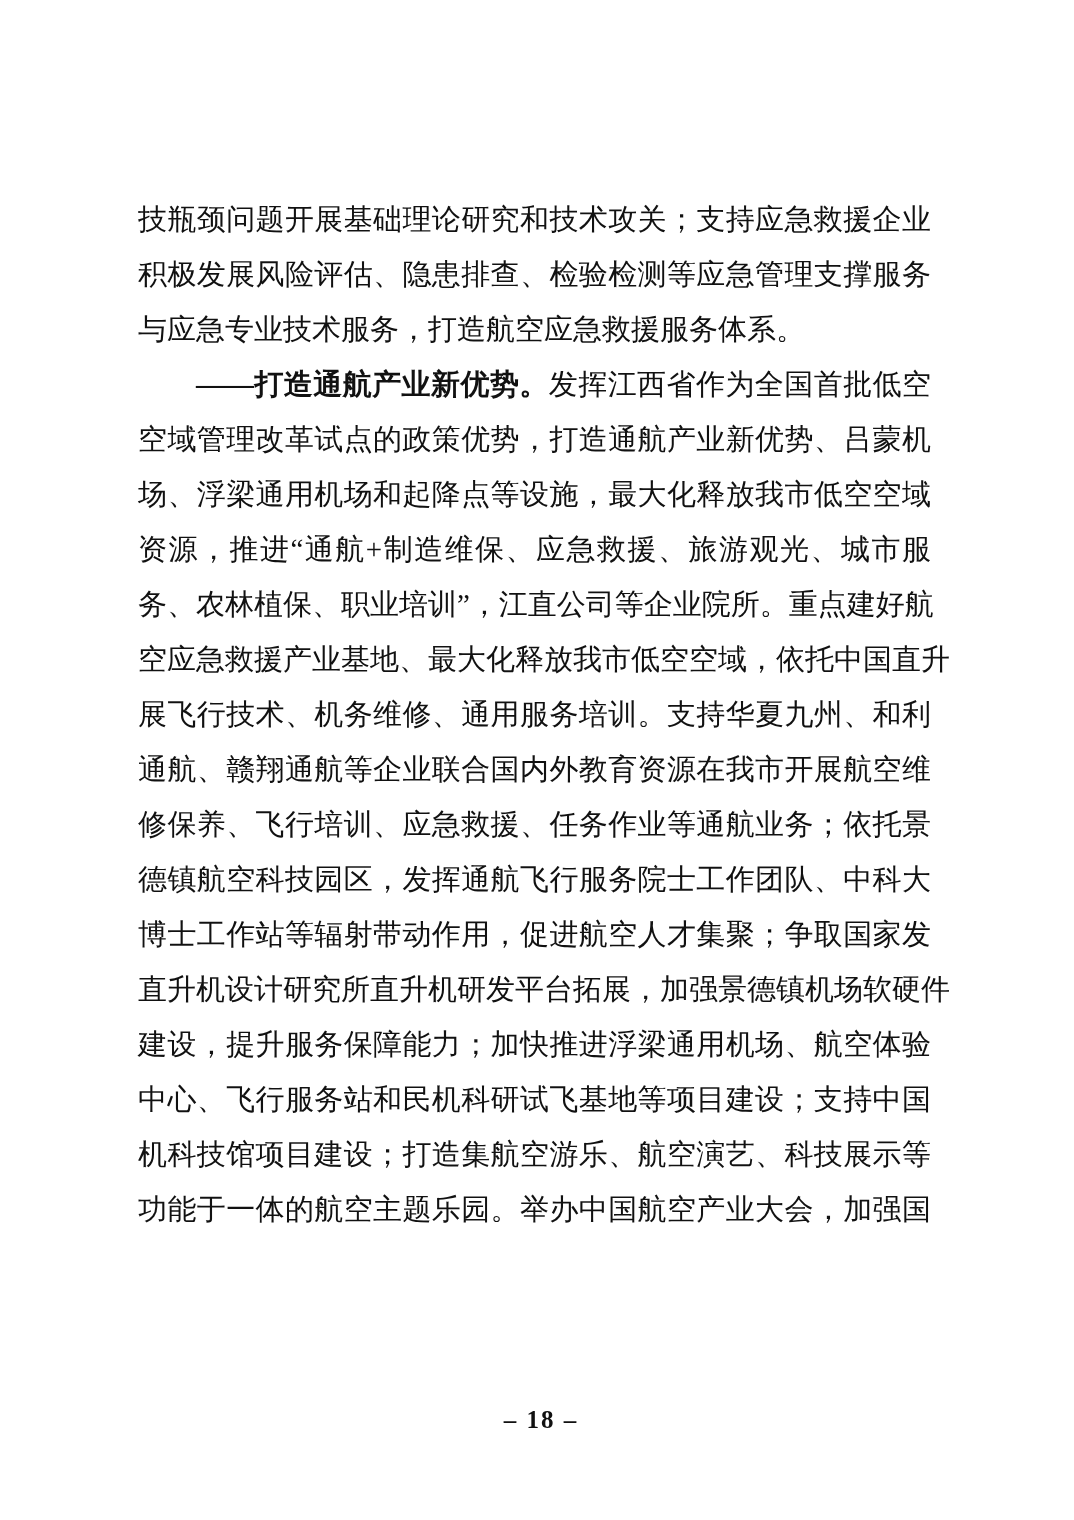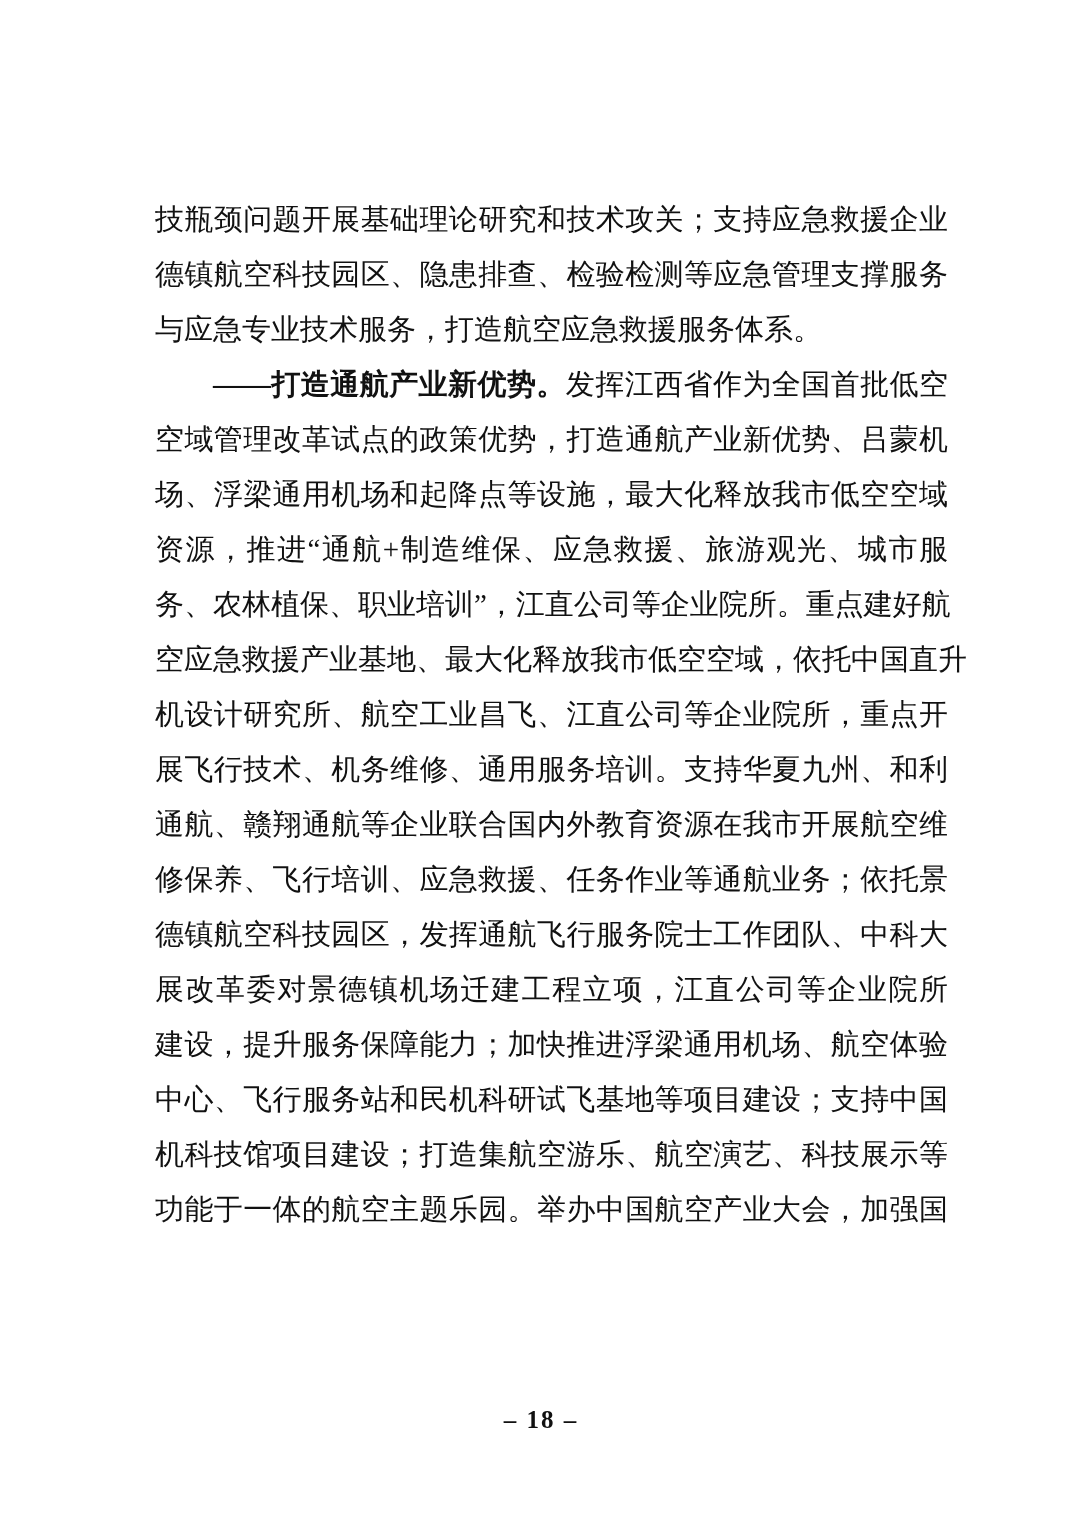--- a/index.html
+++ b/index.html
@@ -11,21 +11,21 @@
     position: relative;
     width: 1074px;
     height: 1520px;
     background: #ffffff;
     overflow: hidden;
     font-family: "Liberation Serif", "DejaVu Serif", serif;
     color: #111111;
   }
   .text-block {
     position: absolute;
-    left: 155px;
+    left: 138px;
     top: 192px;
     width: 793px;
   }
   .doc-line {
     font-size: 29px;
     line-height: 55px;
     height: 55px;
     white-space: nowrap;
     text-align: justify;
     text-align-last: justify;
@@ -62,40 +62,40 @@
 </style>
 </head>
 <body>
 
 <div class="page">
 
   <div class="text-block">
 
     <div class="para-continuation">
         <div class="doc-line">技瓶颈问题开展基础理论研究和技术攻关；支持应急救援企业</div>
-        <div class="doc-line">德镇航空科技园区、隐患排查、检验检测等应急管理支撑服务</div>
+        <div class="doc-line">积极发展风险评估、隐患排查、检验检测等应急管理支撑服务</div>
         <div class="doc-line">与应急专业技术服务，打造航空应急救援服务体系。</div>
       </div>
 
     <div>
       <div class="heading-line">
         <span class="lead-bold">——打造通航产业新优势。</span><span>发挥江西省作为全国首批低空</span>
       </div>
       <div>
           <div class="doc-line">空域管理改革试点的政策优势，打造通航产业新优势、吕蒙机</div>
           <div class="doc-line">场、浮梁通用机场和起降点等设施，最大化释放我市低空空域</div>
           <div class="doc-line">资源，推进“通航+制造维保、应急救援、旅游观光、城市服</div>
           <div class="doc-line">务、农林植保、职业培训”，江直公司等企业院所。重点建好航</div>
           <div class="doc-line">空应急救援产业基地、最大化释放我市低空空域，依托中国直升</div>
-          <div class="doc-line">机设计研究所、航空工业昌飞、江直公司等企业院所，重点开</div>
           <div class="doc-line">展飞行技术、机务维修、通用服务培训。支持华夏九州、和利</div>
           <div class="doc-line">通航、赣翔通航等企业联合国内外教育资源在我市开展航空维</div>
           <div class="doc-line">修保养、飞行培训、应急救援、任务作业等通航业务；依托景</div>
           <div class="doc-line">德镇航空科技园区，发挥通航飞行服务院士工作团队、中科大</div>
-          <div class="doc-line">展改革委对景德镇机场迁建工程立项，江直公司等企业院所</div>
+          <div class="doc-line">博士工作站等辐射带动作用，促进航空人才集聚；争取国家发</div>
+          <div class="doc-line">直升机设计研究所直升机研发平台拓展，加强景德镇机场软硬件</div>
           <div class="doc-line">建设，提升服务保障能力；加快推进浮梁通用机场、航空体验</div>
           <div class="doc-line">中心、飞行服务站和民机科研试飞基地等项目建设；支持中国</div>
           <div class="doc-line">机科技馆项目建设；打造集航空游乐、航空演艺、科技展示等</div>
           <div class="doc-line">功能于一体的航空主题乐园。举办中国航空产业大会，加强国</div>
         </div>
     </div>
 
   </div>
 
   <div class="page-footer">– 18 –</div>

